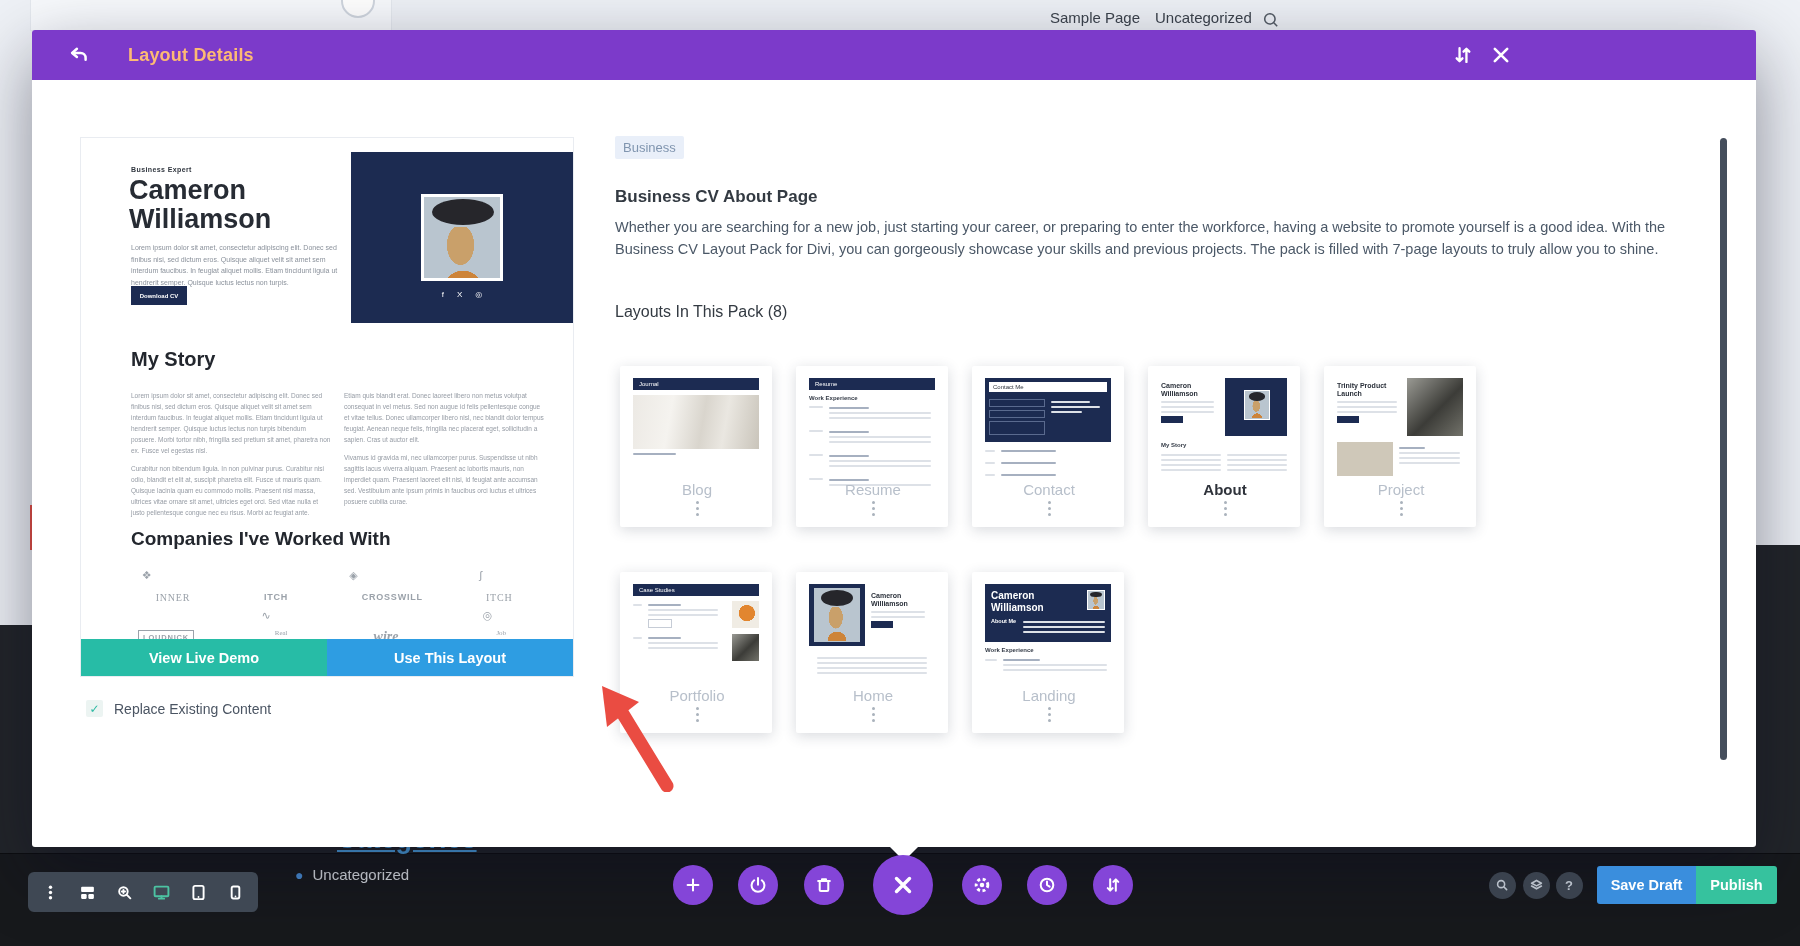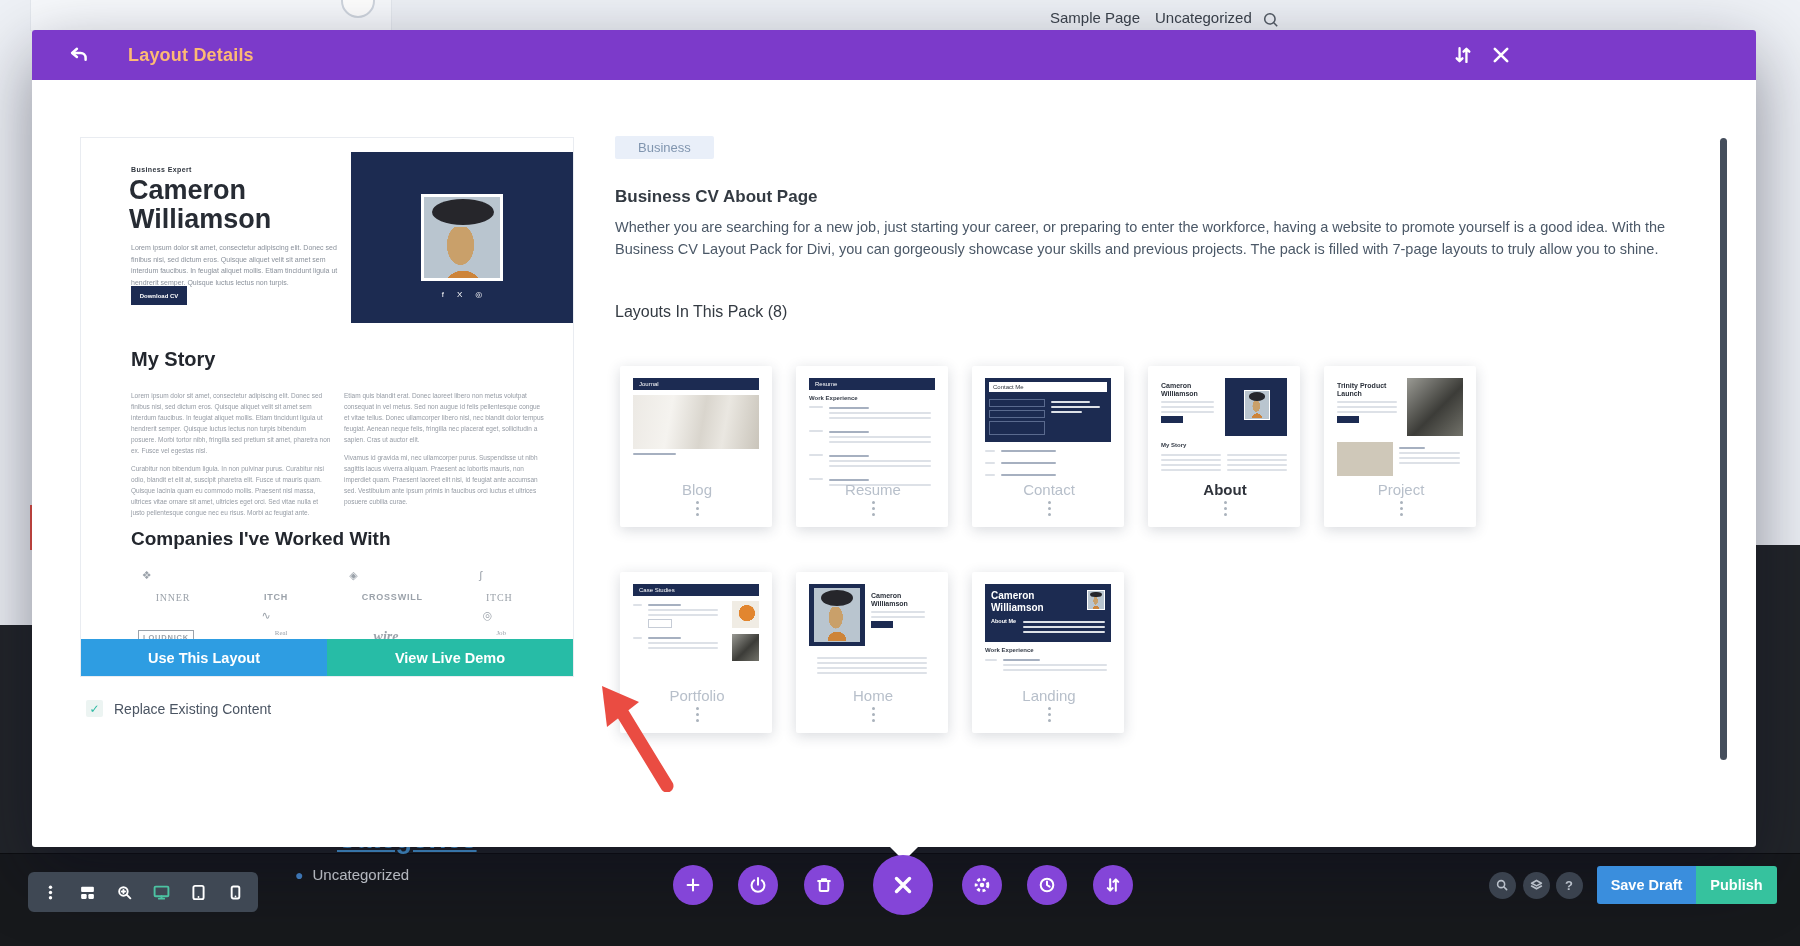--- a/index.html
+++ b/index.html
@@ -64,21 +64,21 @@
   #pv-actions{left:0;bottom:0;width:100%;height:37px;display:flex;}
   .pv-btn{flex:1;display:flex;align-items:center;justify-content:center;color:#fff;font-size:14.5px;font-weight:700;cursor:pointer;}
   #btn-demo{background:#27bca6;} #btn-use{background:#2e9de2;}
 
   #replace-row{left:54px;top:670px;display:flex;align-items:center;gap:11px;}
   #replace-box{width:17px;height:17px;background:#ecf4f2;border-radius:2px;color:#2bb9a2;font-size:12px;font-weight:700;
                display:flex;align-items:center;justify-content:center;cursor:pointer;}
   #replace-label{font-size:14px;color:#4b5563;}
 
   
-  #badge{left:583px;top:106px;background:#e9eff9;color:#8095af;font-size:13px;padding:4px 23px;border-radius:2px;}
+  #badge{left:583px;top:106px;background:#e9eff9;color:#8095af;font-size:13px;padding:4px 8px;border-radius:2px;}
   #detail-heading{left:583px;top:157px;font-size:17px;font-weight:700;color:#333a42;}
   #detail-desc{left:583px;top:186px;width:1062px;font-size:14.5px;line-height:1.52;color:#4b5867;}
   #pack-heading{left:583px;top:273px;font-size:16px;font-weight:400;color:#333a42;}
 
   .card{position:absolute;width:152px;height:161px;background:#fff;border-radius:2px;
         box-shadow:0 3px 14px rgba(40,50,70,.18);cursor:pointer;}
   .thumb{position:absolute;left:13px;top:12px;width:126px;height:108px;overflow:hidden;}
   .cardfoot{position:absolute;left:12px;right:10px;bottom:8px;display:flex;align-items:center;justify-content:space-between;flex-direction:column;}
   .cardlabel{font-size:15px;color:#b7bfca;}
   .cardlabel.sel{color:#2f333b;font-weight:600;}
@@ -220,22 +220,22 @@
           </div>
           <div class="logo script">
             <span class="ltext">wire</span>
           </div>
           <div class="logo stacked">
             <span class="glyph">◎</span>
             <span class="ltext">Job<br>Line</span>
           </div>
         </div>
       <div class="abs" id="pv-actions">
+        <div class="pv-btn" id="btn-demo">View Live Demo</div>
         <div class="pv-btn" id="btn-use">Use This Layout</div>
-        <div class="pv-btn" id="btn-demo">View Live Demo</div>
       </div>
     </div>
 
     <div class="abs" id="replace-row">
       <div id="replace-box">✓</div>
       <div id="replace-label">Replace Existing Content</div>
     </div>
 
     <div class="abs" id="badge">Business</div>
     <div class="abs" id="detail-heading">Business CV About Page</div>

